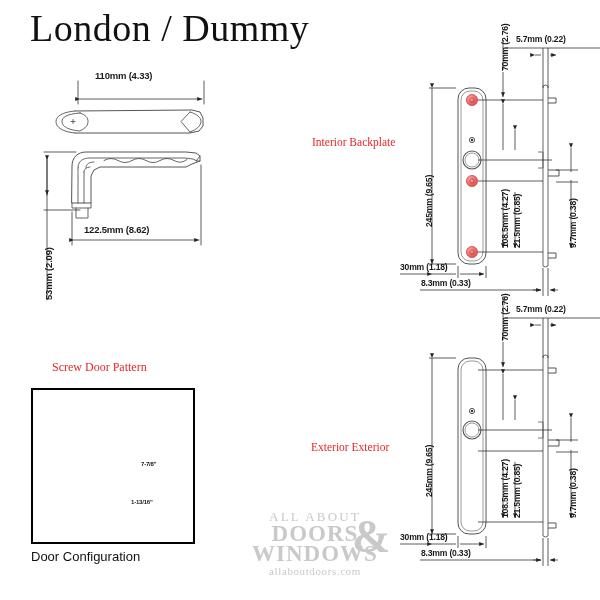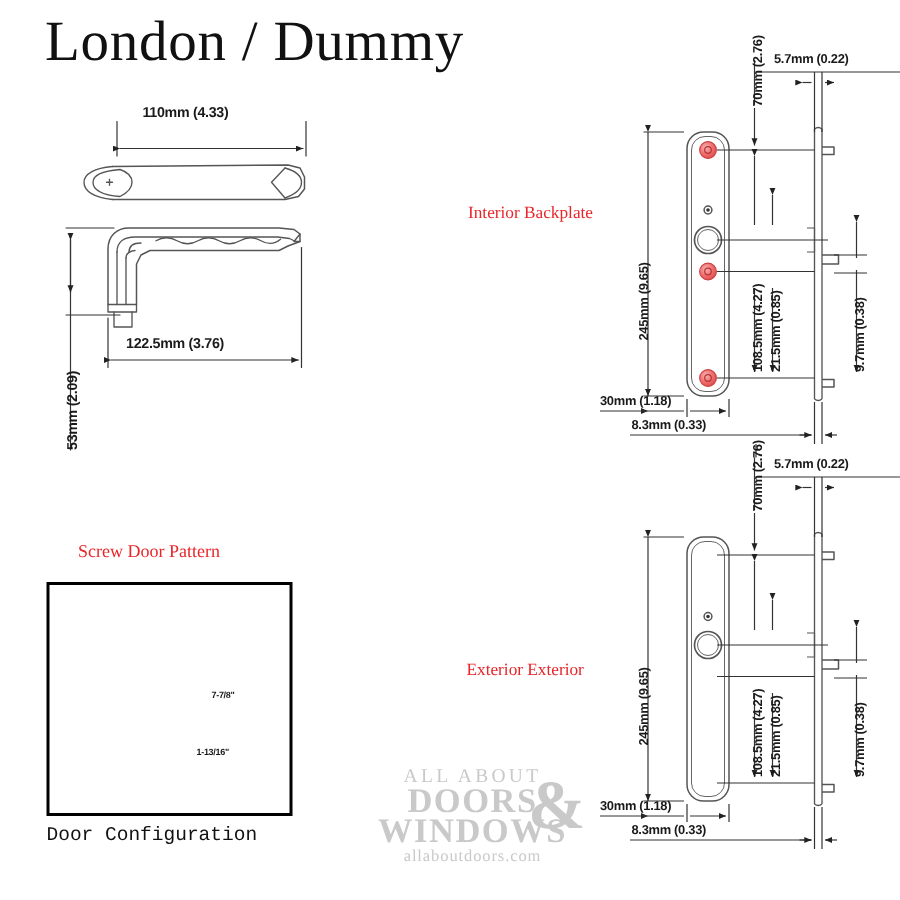--- a/index.html
+++ b/index.html
@@ -37,21 +37,21 @@
 
   .redlabel{
     position:absolute;
     font-family:"Liberation Serif", serif;
     font-size:11.5px;
     color:#e8262a;
     white-space:nowrap;
   }
   .caption{
     position:absolute;
-    font-family:Liberation Mono, monospace;
+    font-family:Liberation Sans, sans-serif;
     font-size:13px;color:#111;white-space:nowrap;
   }
 
   
   svg.layer{position:absolute;left:0;top:0;width:600px;height:600px;overflow:visible;pointer-events:none;}
 
   
   #watermark{
     position:absolute;left:225px;top:510px;
     width:180px;text-align:center;
@@ -314,21 +314,21 @@
       <line x1="548" y1="538" x2="548" y2="566"></line>
       <line x1="533" y1="560" x2="541" y2="560" marker-end="url(#ar)"></line>
       <line x1="558" y1="560" x2="550" y2="560" marker-end="url(#ar)"></line>
     </g>
   </svg>
 
   <div id="doorbox"></div>
 
   <div class="dim" style="left:95px;top:70px;">110mm (4.33)</div>
 
-  <div class="dim" style="left:84px;top:224px;">122.5mm (3.76)</div>
+  <div class="dim" style="left:84px;top:224px;">122.5mm (8.62)</div>
   <div class="dim vert" style="left:43px;top:300px;">53mm (2.09)</div>
 
   <div class="redlabel" style="left:52px;top:360px;font-size:12px;">Screw Door Pattern</div>
   <div class="dim tiny" style="left:141px;top:461px;">7-7/8"</div>
   <div class="dim tiny" style="left:131px;top:499px;">1-13/16"</div>
   <div class="caption" style="left:31px;top:549px;">Door Configuration</div>
 
   <div class="redlabel" style="left:312px;top:136px;">Interior Backplate</div>
 
   <div class="dim vert small" style="left:424px;top:227px;">245mm (9.65)</div>

